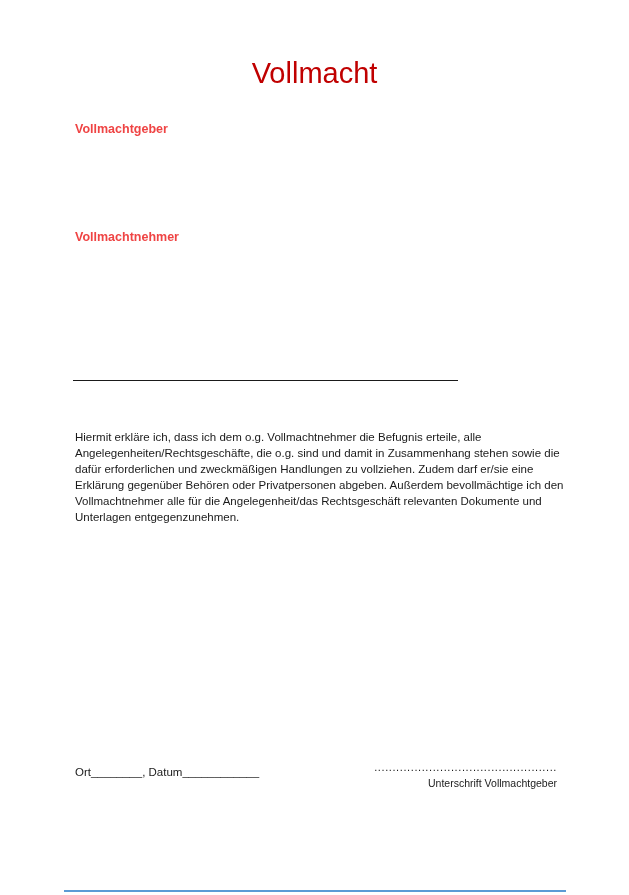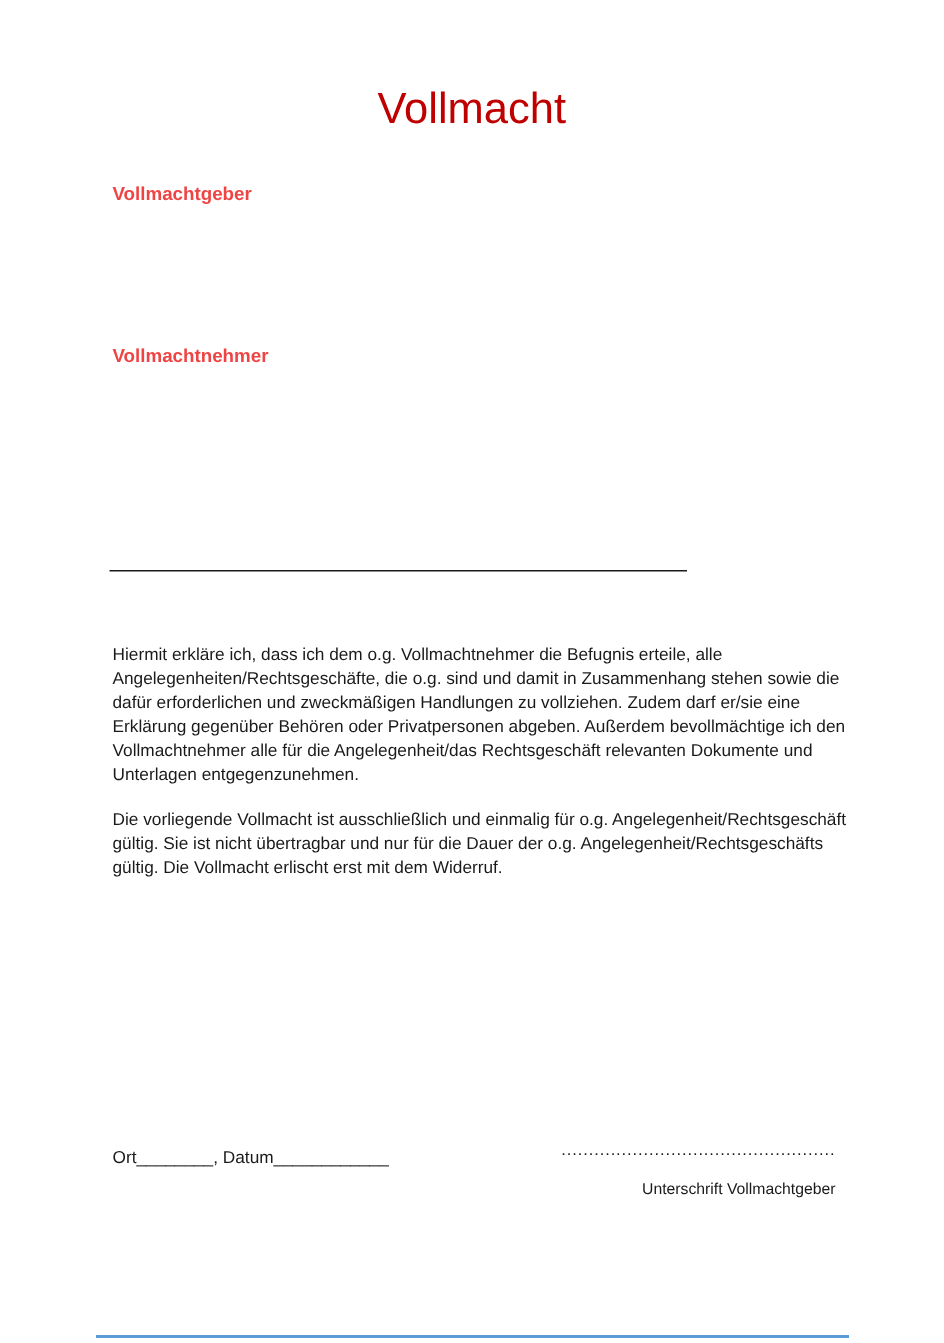--- a/index.html
+++ b/index.html
@@ -78,21 +78,21 @@
     text-align: right;
   }
   .signature-dots {
     font-size: 11px;
     letter-spacing: 0.6px;
     line-height: 12px;
     color: #1a1a1a;
   }
   .signature-label {
     font-size: 10.5px;
-    margin-top: 14px;
+    margin-top: 4px;
     color: #1a1a1a;
   }
   .page-bottom-rule {
     position: absolute;
     left: 64px;
     top: 890px;
     width: 502px;
     height: 2px;
     background: #5b9bd5;
   }
@@ -108,21 +108,20 @@
 
 
   <div class="sec-heading heading-grantee">Vollmachtnehmer</div>
 
 
 
   <div class="blank-rule"></div>
 
   <div class="para para-scope">Hiermit erkläre ich, dass ich dem o.g. Vollmachtnehmer die Befugnis erteile, alle Angelegenheiten/Rechtsgeschäfte, die o.g. sind und damit in Zusammenhang stehen sowie die dafür erforderlichen und zweckmäßigen Handlungen zu vollziehen. Zudem darf er/sie eine Erklärung gegenüber Behören oder Privatpersonen abgeben. Außerdem bevollmächtige ich den Vollmachtnehmer alle für die Angelegenheit/das Rechtsgeschäft relevanten Dokumente und Unterlagen entgegenzunehmen.</div>
 
-  <div class="para para-validity">Die vorliegende Vollmacht ist ausschließlich und einmalig für o.g. Angelegenheit/Rechtsgeschäft gültig. Sie ist nicht übertragbar und nur für die Dauer der o.g. Angelegenheit/Rechtsgeschäfts gültig. Die Vollmacht erlischt erst mit dem Widerruf.</div>
 
   <div class="footer-place-date">Ort________, Datum____________</div>
 
   <div class="signature-block">
     <div class="signature-dots">..................................................</div>
     <div class="signature-label">Unterschrift Vollmachtgeber</div>
   </div>
 
   <div class="page-bottom-rule"></div>
 

